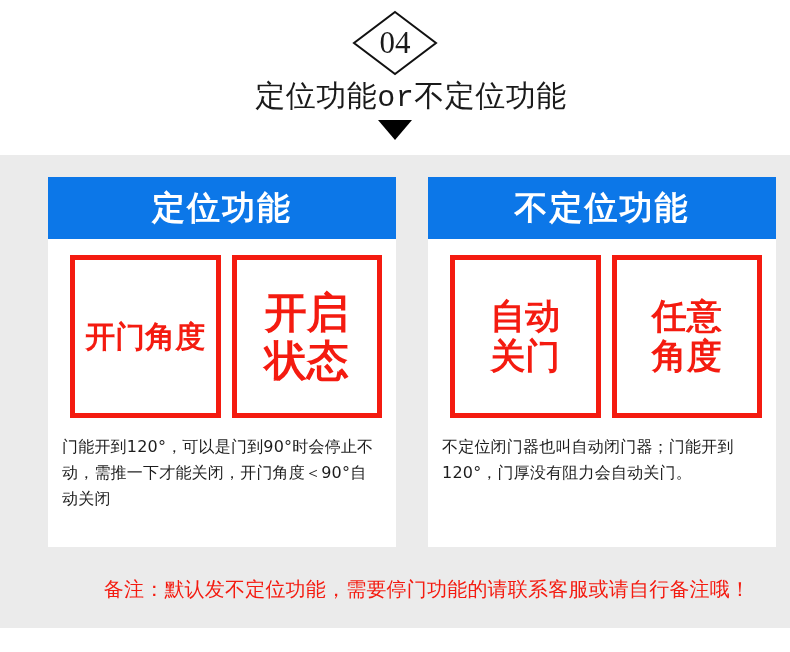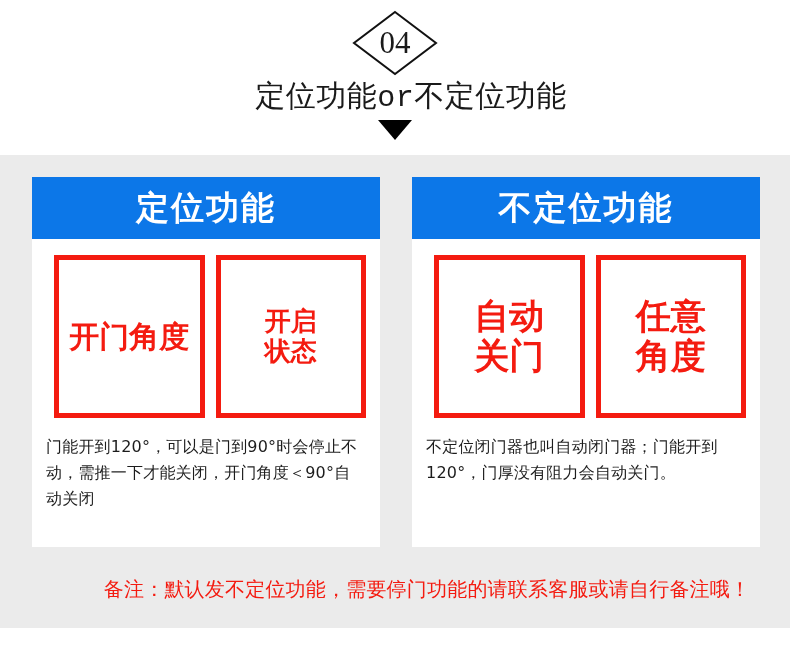--- a/index.html
+++ b/index.html
@@ -80,21 +80,21 @@
     position: absolute;
     left: 0; top: 628px;
     width: 790px;
     height: 24px;
     background: #ffffff;
   }
 
   
   .panels {
     position: absolute;
-    left: 32px;
+    left: 48px;
     top: 177px;
     width: 728px;
     height: 370px;
     display: flex;
     justify-content: space-between;
   }
   .panel {
     width: 348px;
     background: #ffffff;
     display: flex;
@@ -136,21 +136,21 @@
     line-height: 1.12;
   }
   .red-box .l1, .red-box .l2 {
     display: block;
     white-space: nowrap;
     text-align: center;
   }
   .red-box.b1 .l1 { font-size: 30px; }
   .red-box.b1 .l2 { font-size: 33px; }
   .red-box.b2 .l1,
-  .red-box.b2 .l2 { font-size: 26px; }
+  .red-box.b2 .l2 { font-size: 42px; }
   .red-box.b3 .l1,
   .red-box.b3 .l2 { font-size: 35px; }
   .red-box.b4 .l1,
   .red-box.b4 .l2 { font-size: 35px; }
 
   .panel-desc {
     margin-top: 16px;
     font-size: 16px;
     color: #1c1c1c;
     line-height: 1.62;

